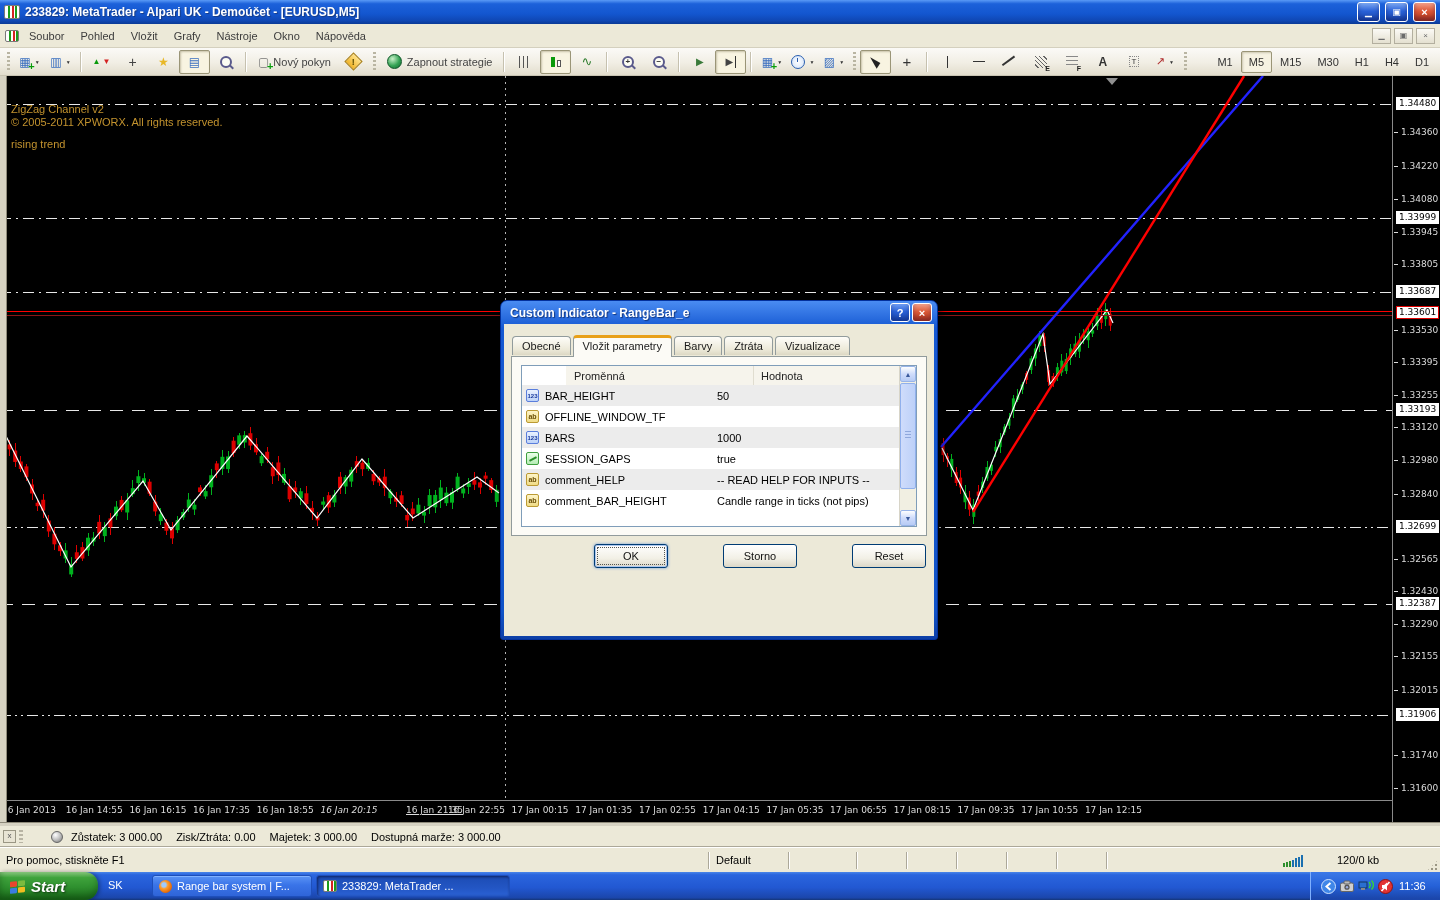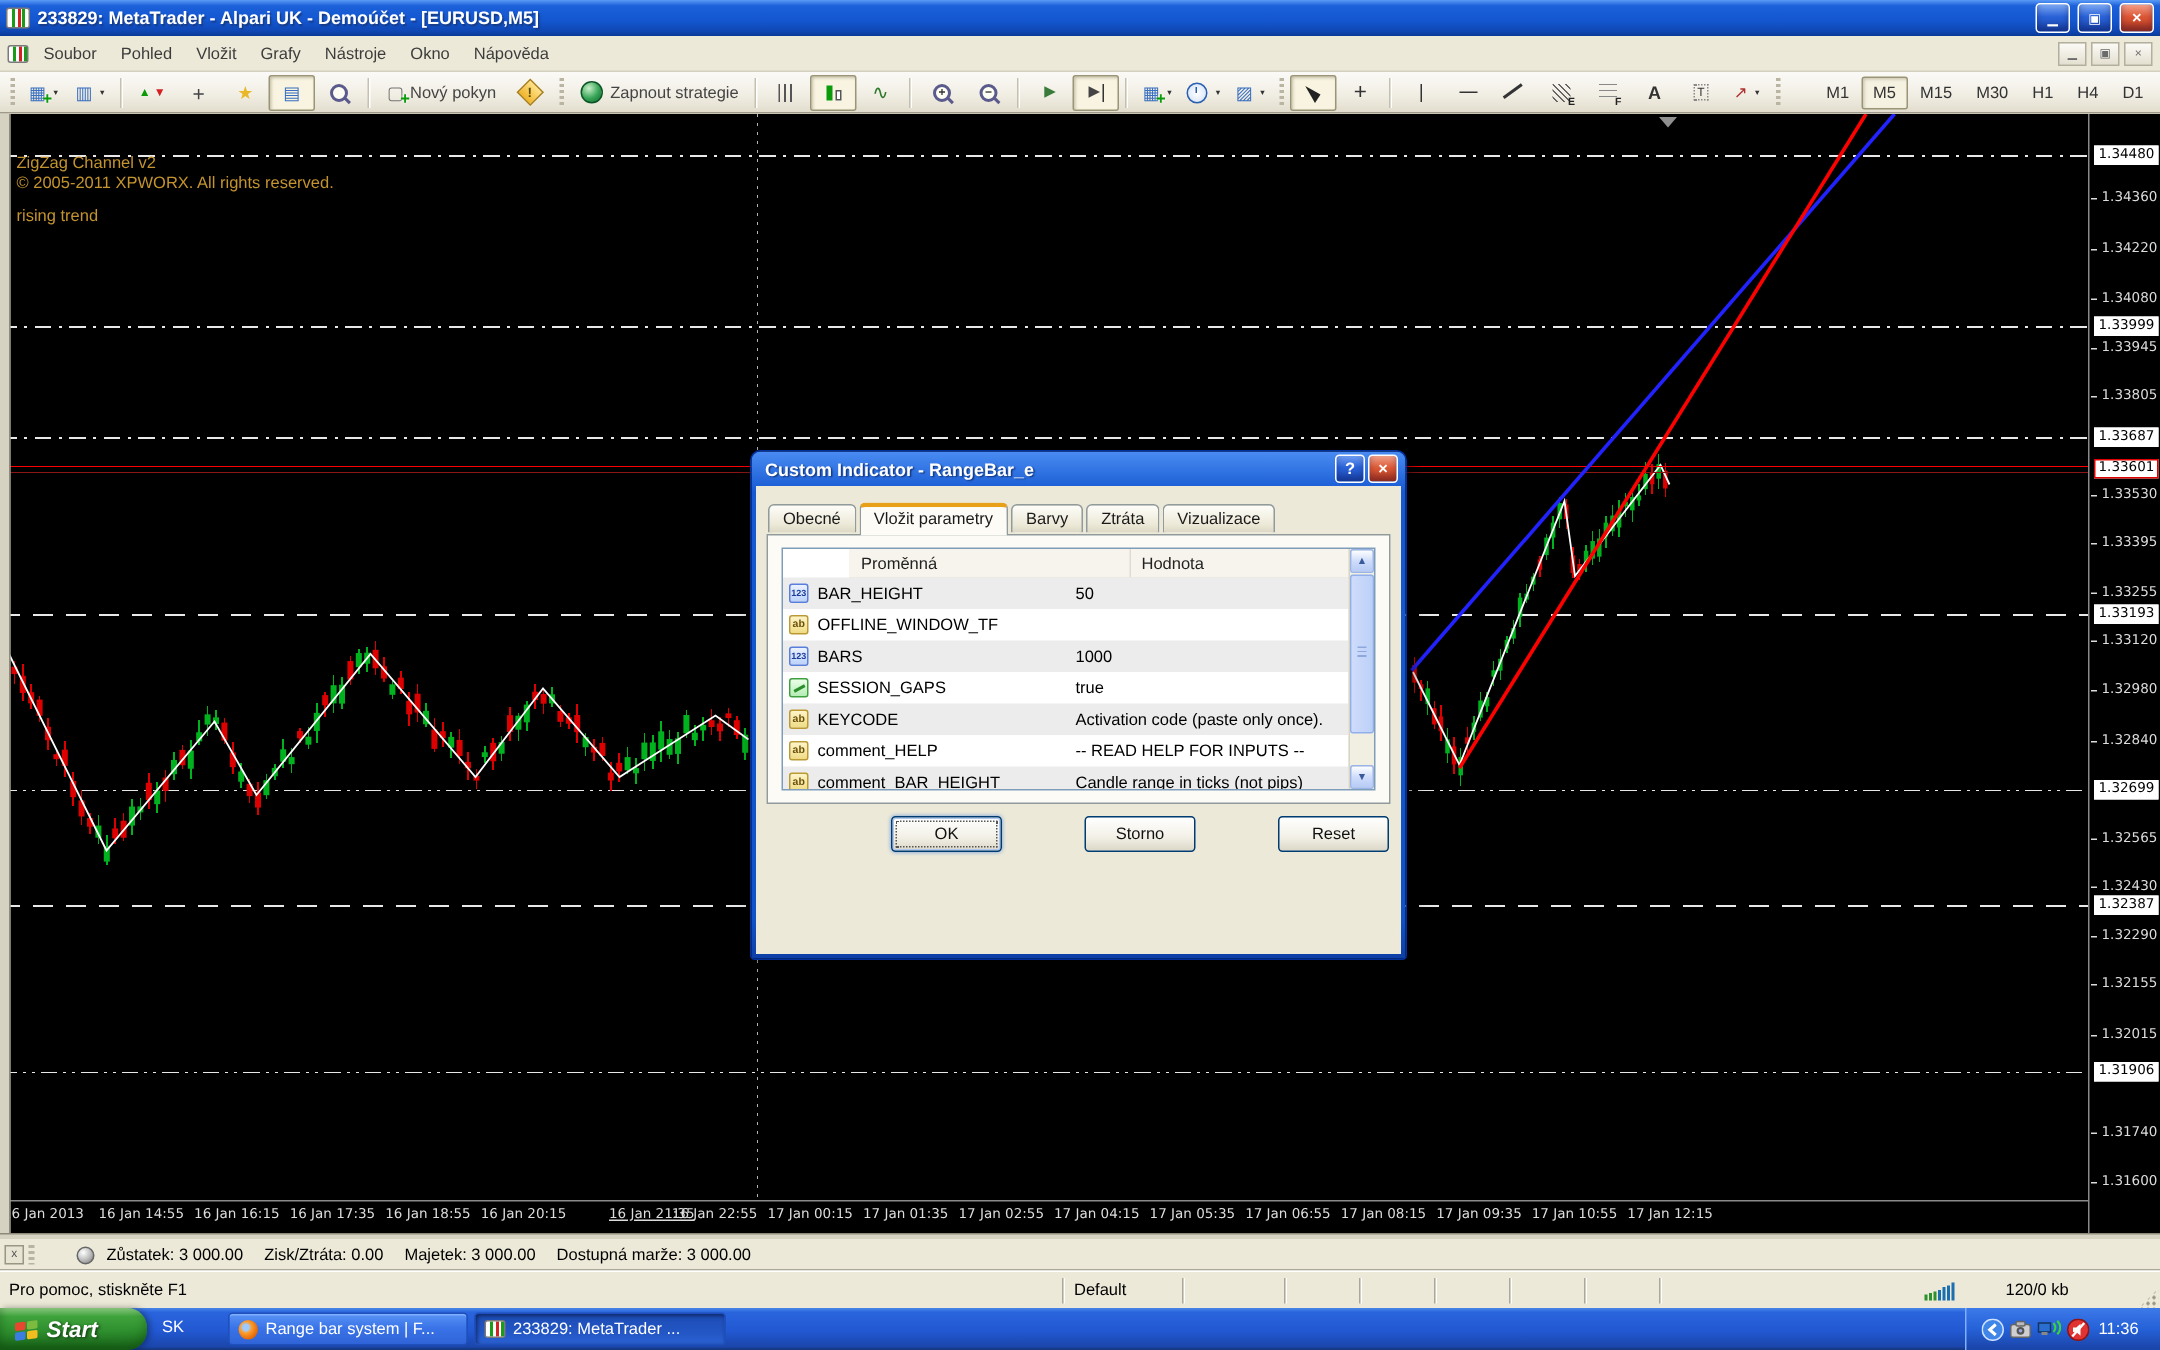--- a/index.html
+++ b/index.html
@@ -616,21 +616,21 @@
       <div class="l3">rising trend</div>
     </div>
   </div>
   <div class="left-strip"></div>
   <div class="time-axis">
       <div class="time-label" style="left: 2px;">16 Jan 2013</div>
       <div class="time-label" style="left: 65.7px;">16 Jan 14:55</div>
       <div class="time-label" style="left: 129.4px;">16 Jan 16:15</div>
       <div class="time-label" style="left: 193.1px;">16 Jan 17:35</div>
       <div class="time-label" style="left: 256.8px;">16 Jan 18:55</div>
-      <div class="time-label" style="left: 320.5px;">16 Jan 20:15</div>
+      <div class="time-label" style="left: 320.5px; font-style: italic;">16 Jan 20:15</div>
       <div class="time-label" style="left: 406px; text-decoration: underline;">16 Jan 21:35</div>
       <div class="time-label" style="left: 447.9px;">16 Jan 22:55</div>
       <div class="time-label" style="left: 511.6px;">17 Jan 00:15</div>
       <div class="time-label" style="left: 575.3px;">17 Jan 01:35</div>
       <div class="time-label" style="left: 639px;">17 Jan 02:55</div>
       <div class="time-label" style="left: 702.7px;">17 Jan 04:15</div>
       <div class="time-label" style="left: 766.4px;">17 Jan 05:35</div>
       <div class="time-label" style="left: 830.1px;">17 Jan 06:55</div>
       <div class="time-label" style="left: 893.8px;">17 Jan 08:15</div>
       <div class="time-label" style="left: 957.5px;">17 Jan 09:35</div>
@@ -761,21 +761,21 @@
             <path d="M4 6 h2.2 L9 3.5 v8 L6.2 9 H4 z" fill="#fff"></path>
             <path d="M3.5 12 L11.5 3" stroke="#fff" stroke-width="1.6"></path>
           </svg>
       </span>
       <span class="tray-clock">11:36</span>
     </div>
   <div class="task" style="left: 152px; width: 160px;">
         <span class="ff-ico"></span>
         <span>Range bar system | F...</span>
       </div>
-      <div class="task active" style="left: 316px; width: 168px;">
+      <div class="task active" style="left: 316px; width: 194px;">
         <span class="mt-ico sm"></span>
         <span>233829: MetaTrader ...</span>
       </div>
     </div>
 
   <div class="dialog">
     <div class="dlg-title">
       <span class="dlg-title-text">Custom Indicator - RangeBar_e</span>
       <span class="dlg-btn dlg-help gl" data-glyph="?"></span>
       <span class="dlg-btn dlg-close gl" data-glyph="×"></span>
@@ -810,25 +810,20 @@
                 <span class="tname">BARS</span>
                 <span class="tval">1000</span>
               </div>
               <div class="trow">
                 <span class="ticon ichart"></span>
                 <span class="tname">SESSION_GAPS</span>
                 <span class="tval">true</span>
               </div>
               <div class="trow">
                 <span class="ticon iab">ab</span>
-                <span class="tname">KEYCODE</span>
-                <span class="tval">Activation code (paste only once).</span>
-              </div>
-              <div class="trow">
-                <span class="ticon iab">ab</span>
                 <span class="tname">comment_HELP</span>
                 <span class="tval">--  READ HELP FOR INPUTS  --</span>
               </div>
               <div class="trow">
                 <span class="ticon iab">ab</span>
                 <span class="tname">comment_BAR_HEIGHT</span>
                 <span class="tval">Candle range in ticks (not pips)</span>
               </div>
             </div>
           <div class="vscroll">

